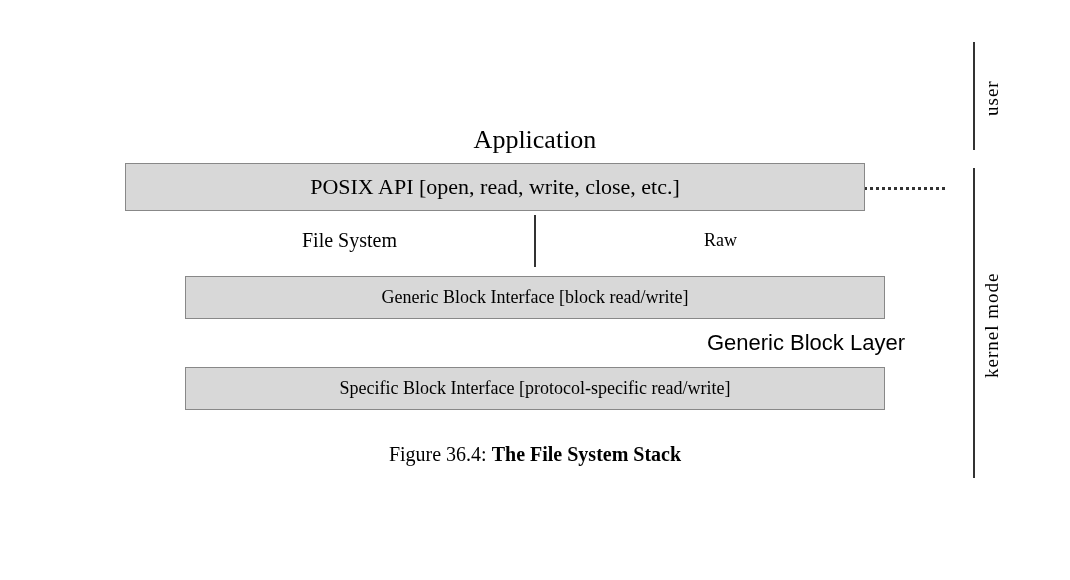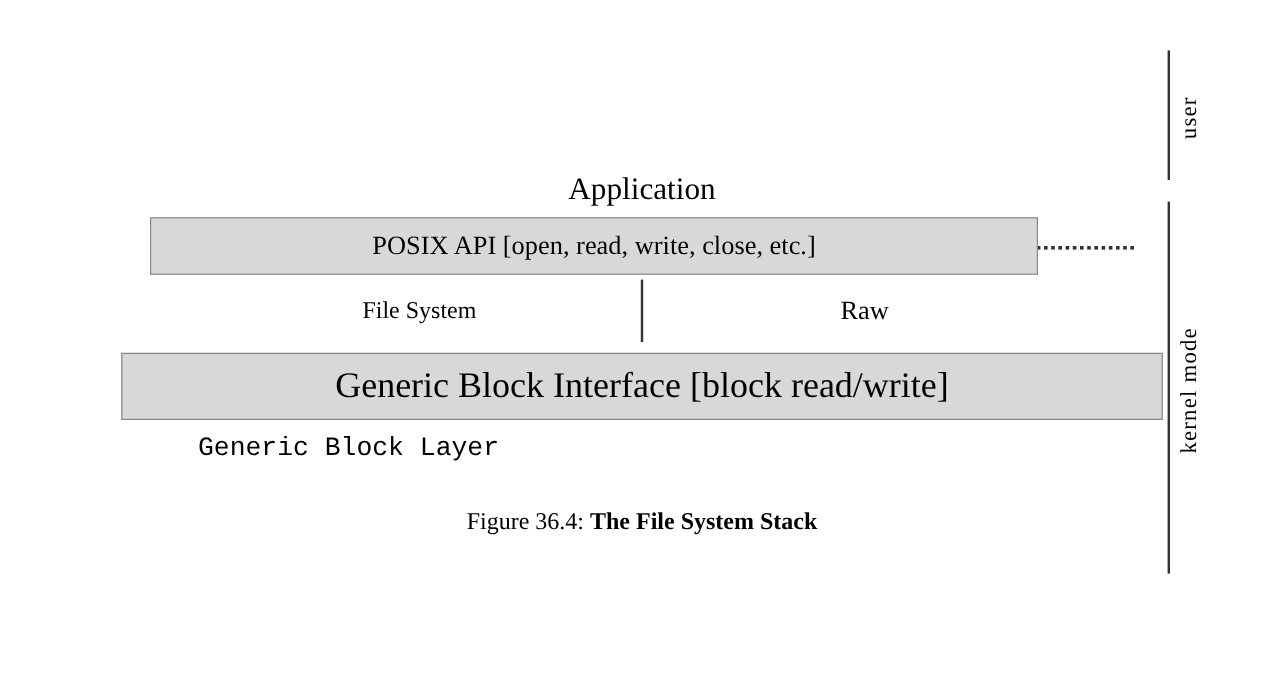--- a/index.html
+++ b/index.html
@@ -118,47 +118,47 @@
       justify-content: center;
       font-size: 20px;
       font-family: Georgia, serif;
     }
 
     .raw-cell {
       flex: 1;
       display: flex;
       align-items: center;
       justify-content: center;
-      font-size: 22px;
+      font-size: 18px;
       font-family: Georgia, serif;
     }
 
     .vertical-divider {
       width: 2px;
       background: #333;
       align-self: stretch;
     }
 
     
     .shaded-box {
       background: #d8d8d8;
       border: 1.5px solid #888;
       padding: 10px 30px;
-      font-size: 30px;
-      font-family: Georgia, serif;
-      text-align: center;
-      width: 868px;
+      font-size: 18px;
+      font-family: Georgia, serif;
+      text-align: center;
+      width: 700px;
       margin: 3px 0;
     }
 
     
     .plain-label {
       font-size: 22px;
-      font-family: Liberation Mono, monospace;
-      text-align: left;
+      font-family: Liberation Sans, sans-serif;
+      text-align: right;
       padding: 8px 0;
       width: 740px;
     }
 
     
     .figure-caption {
       margin-top: 30px;
       font-size: 20px;
       font-family: Georgia, serif;
       text-align: center;
@@ -213,20 +213,21 @@
     <div class="fs-raw-row">
       <div class="fs-cell">File System</div>
       <div class="vertical-divider"></div>
       <div class="raw-cell">Raw</div>
     </div>
 
     <div class="shaded-box">Generic Block Interface [block read/write]</div>
 
     <div class="plain-label">Generic Block Layer</div>
 
+    <div class="shaded-box">Specific Block Interface [protocol-specific read/write]</div>
 
 
     <div class="figure-caption">
       <span>Figure 36.4: </span><strong>The File System Stack</strong>
     </div>
 
   </div>
 </div>
 
 </body></html>

